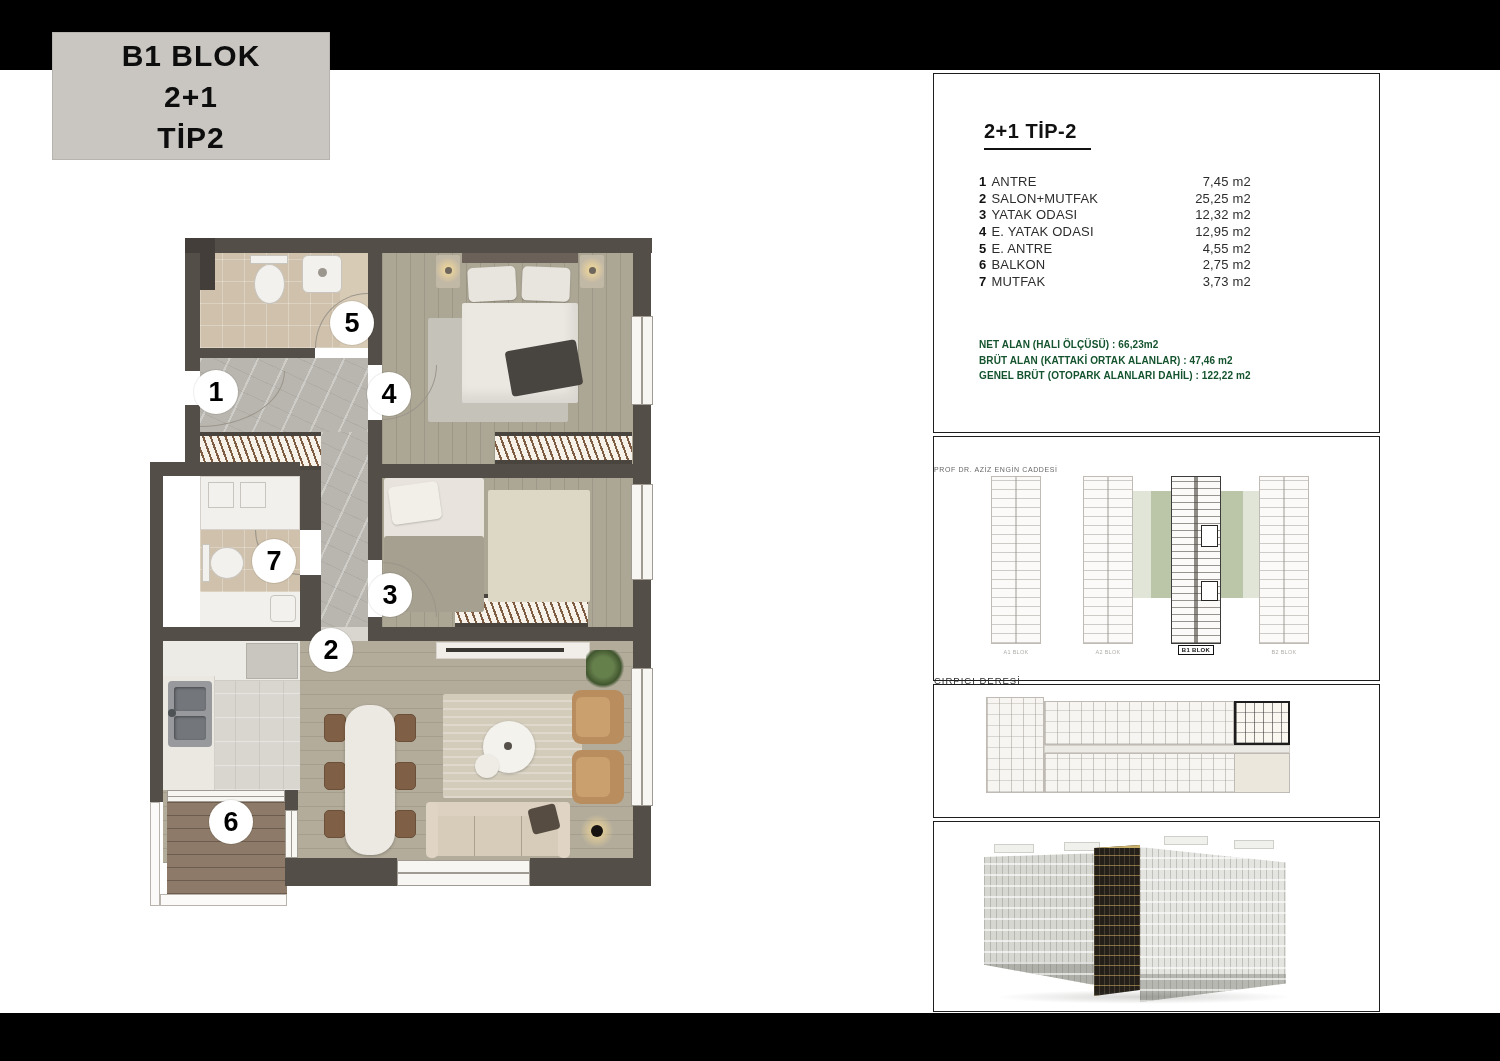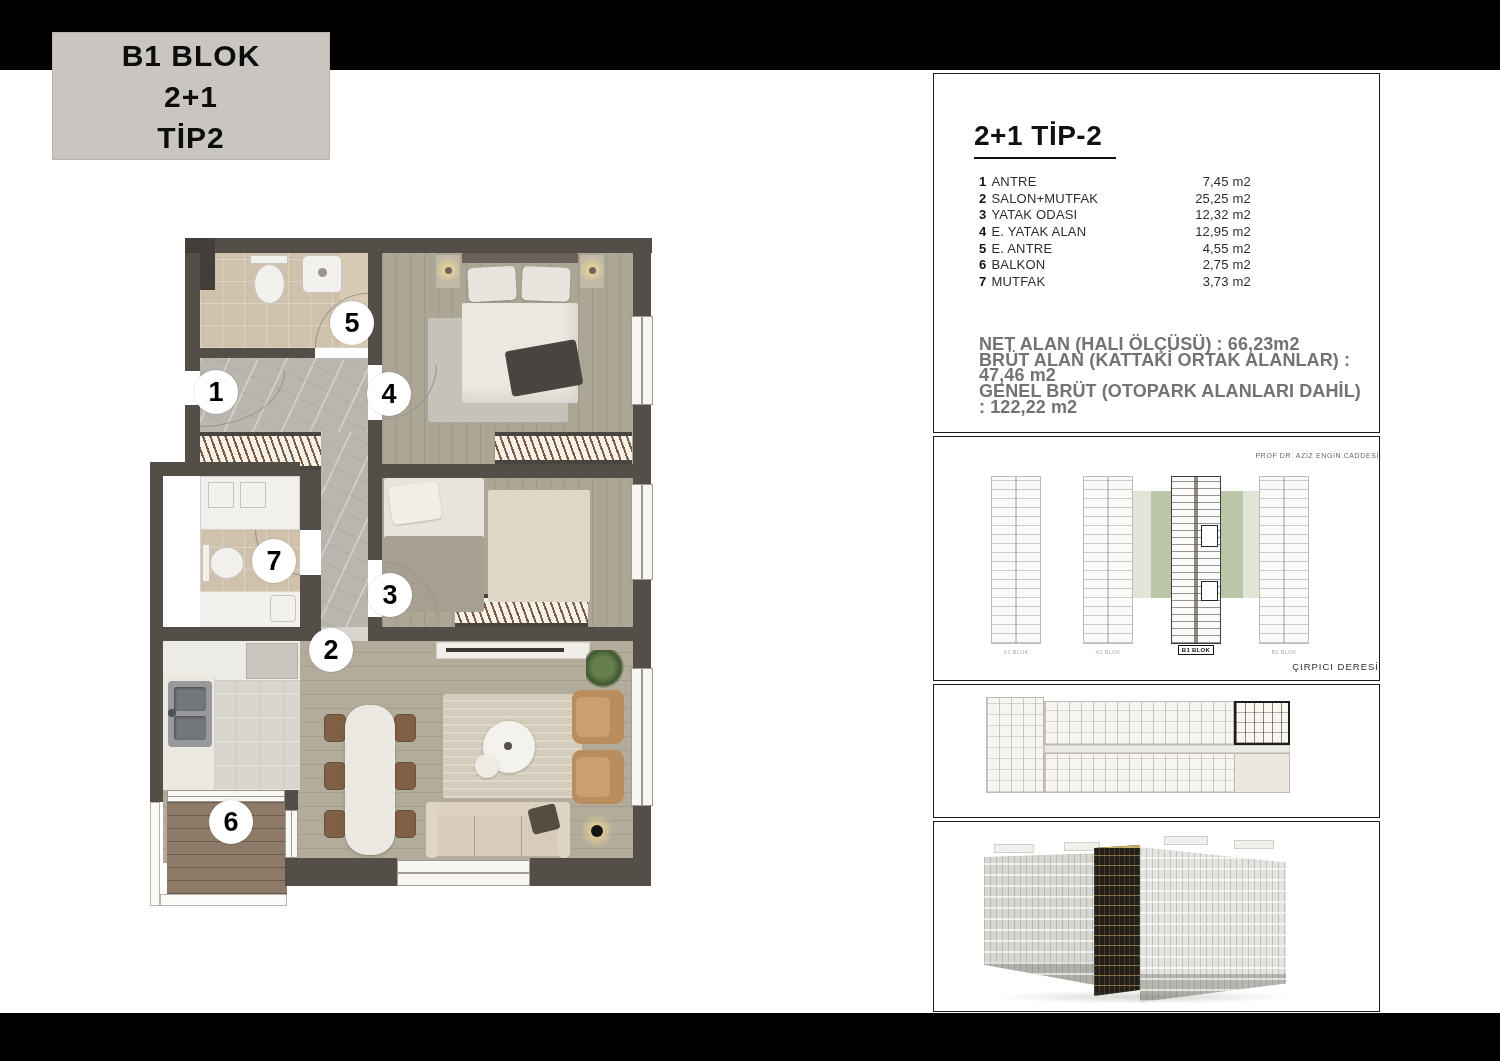--- a/index.html
+++ b/index.html
@@ -10,32 +10,32 @@
   
   .bar{background:#000;}
   #title-box{left:52px;top:32px;width:278px;height:128px;background:#c9c6c1;border:1px solid #b7b4af;
              display:flex;flex-direction:column;align-items:center;justify-content:center;
              font-weight:bold;font-size:30px;line-height:41px;letter-spacing:1px;color:#0d0d0d;}
 
   
   .panel{left:933px;width:447px;background:#fff;border:1.5px solid #1e1e1e;}
 
   
-  #dp-heading{left:40px;top:46px;font-size:28px;font-weight:bold;letter-spacing:.5px;
+  #dp-heading{left:50px;top:46px;font-size:20px;font-weight:bold;letter-spacing:.5px;
               border-bottom:2.5px solid #111;padding:0 14px 5px 0;}
   #dp-rooms{left:45px;top:99px;width:272px;}
   .dp-row{display:flex;align-items:center;height:16.7px;font-size:13px;color:#2d2d2d;letter-spacing:.2px;}
   .dp-row b{margin-right:5px;color:#111;}
   .dp-row .nm{flex:1;}
   .dp-row .ar{min-width:74px;text-align:right;}
-  #dp-summary{left:45px;top:263px;width:392px;font-size:18px;font-weight:bold;
-              line-height:15.7px;color:#737373;letter-spacing:.1px;}
-
-  
-  .site-cap{width:100%;text-align:right;color:#666;}
+  #dp-summary{left:45px;top:263px;width:392px;font-size:10px;font-weight:bold;
+              line-height:15.7px;color:#14532d;letter-spacing:.1px;}
+
+  
+  .site-cap{width:100%;text-align:left;color:#666;margin-top:14px;}
   .tower{background:#fbfaf8;border:1px solid #c0bcb5;
          background-image:repeating-linear-gradient(0deg,rgba(150,146,140,.45) 0 1px,transparent 1px 9px),
                           linear-gradient(90deg,transparent 47%,rgba(150,146,140,.45) 47%,rgba(150,146,140,.45) 53%,transparent 53%);}
   .tower.hl{border:1px solid #3c3c3c;
          background-image:repeating-linear-gradient(0deg,rgba(70,66,60,.55) 0 1px,transparent 1px 7px),
                           linear-gradient(90deg,transparent 46%,rgba(70,66,60,.6) 46%,rgba(70,66,60,.6) 54%,transparent 54%);}
   .hl-room{background:#fff;border:1.5px solid #262626;}
   .green{background:rgba(164,178,138,.75);}
   .green.pale{background:rgba(186,197,166,.45);}
   .blk-label{font-size:5.5px;color:#b0aeaa;text-align:center;letter-spacing:.3px;}
@@ -271,21 +271,21 @@
         <span class="nm">SALON+MUTFAK</span>
         <span class="ar">25,25 m2</span>
       </div>
       <div class="dp-row">
         <b>3</b>
         <span class="nm">YATAK ODASI</span>
         <span class="ar">12,32 m2</span>
       </div>
       <div class="dp-row">
         <b>4</b>
-        <span class="nm">E. YATAK ALAN</span>
+        <span class="nm">E. YATAK ODASI</span>
         <span class="ar">12,95 m2</span>
       </div>
       <div class="dp-row">
         <b>5</b>
         <span class="nm">E. ANTRE</span>
         <span class="ar">4,55 m2</span>
       </div>
       <div class="dp-row">
         <b>6</b>
         <span class="nm">BALKON</span>

